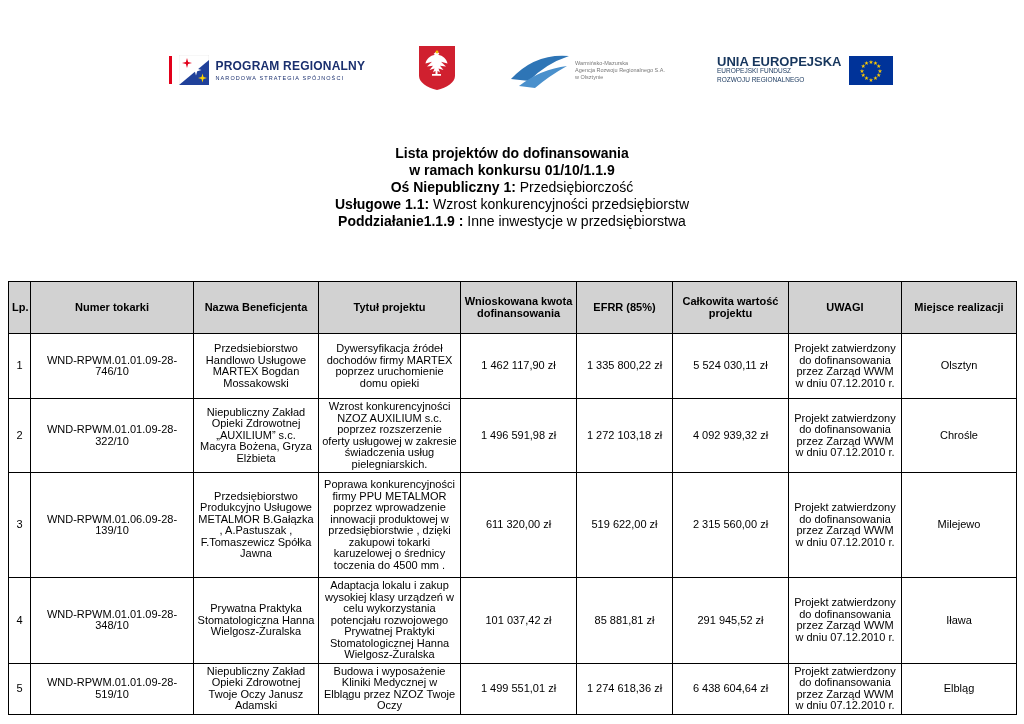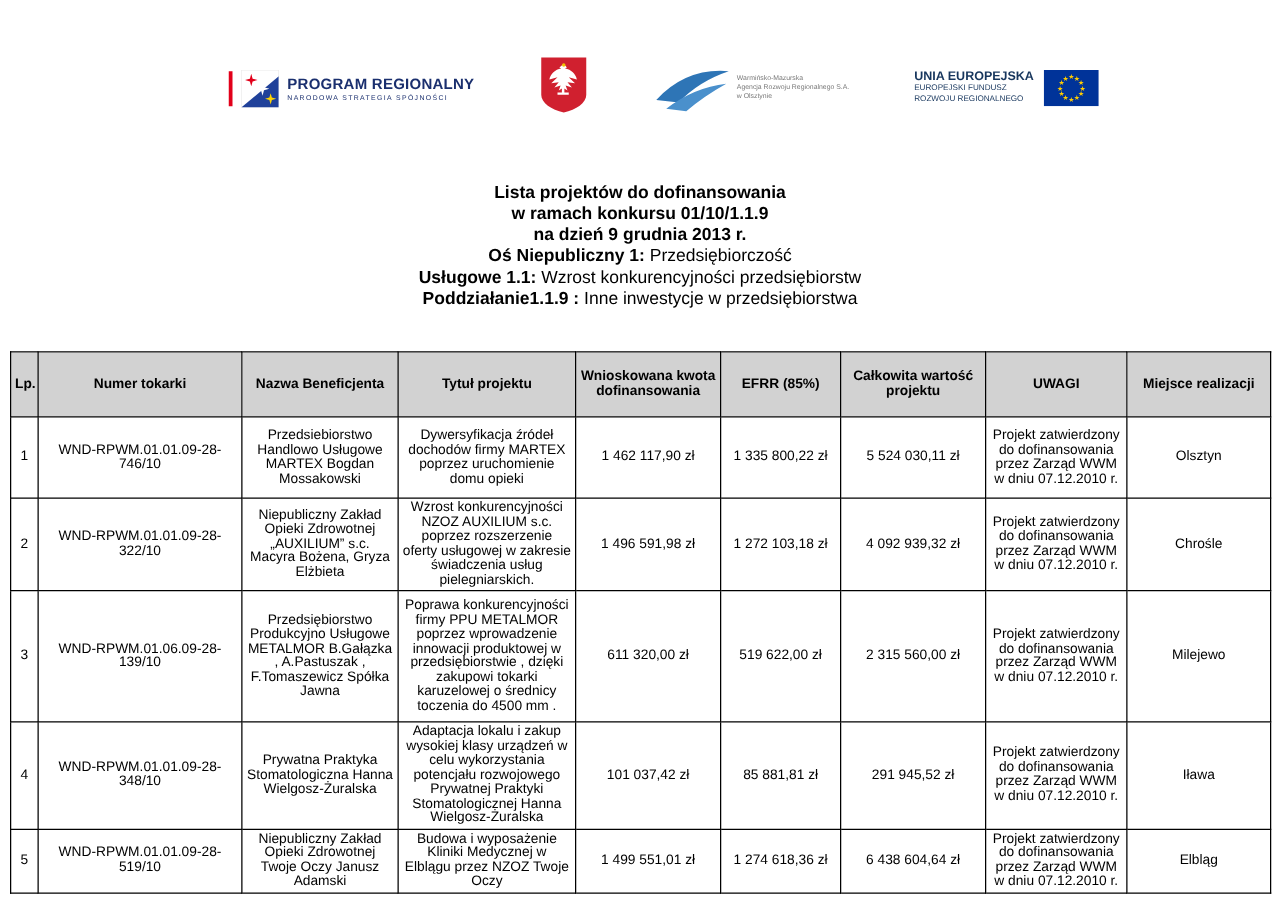--- a/index.html
+++ b/index.html
@@ -11,21 +11,21 @@
   .logo-bar { position:absolute; top:44px; left:0; width:100%; display:flex; justify-content:center; align-items:center; gap:52px;padding-left:38px; }
   .logo-pr { display:flex; align-items:center; gap:7px; }
   .pr-redbar { width:3px; height:28px; background:#e2001a; }
   .pr-text { display:flex; flex-direction:column; justify-content:center; }
   .pr-title { font-size:12px; font-weight:bold; color:#1a2f6e; letter-spacing:.2px; }
   .pr-sub { font-size:5.5px; color:#1a2f6e; letter-spacing:1.1px; margin-top:2px; }
   .logo-wmarr { display:flex; align-items:center; gap:4px; }
   .wmarr-text { display:flex; flex-direction:column; font-size:5.5px; color:#777; line-height:7px; }
   .logo-eu { display:flex; align-items:center; gap:8px; }
   .eu-text { display:flex; flex-direction:column; color:#17365d; line-height:9px; }
-  .eu-l1 { font-size:10px; font-weight:bold; }
+  .eu-l1 { font-size:13px; font-weight:bold; }
   .eu-l2, .eu-l3 { font-size:6.5px; }
 
   
   .title-block { position:absolute; top:145px; left:0; width:100%; text-align:center; font-size:14px; line-height:17px; }
   .bold { font-weight:bold; }
 
   
   .table-wrap { position:absolute; top:281px; left:8px; }
   table { border-collapse:collapse; table-layout:fixed; width:1008px; font-size:11px; line-height:11.5px; }
   th, td { border:1px solid #000; text-align:center; vertical-align:middle; padding:2px 3px; overflow:hidden; }
@@ -99,21 +99,20 @@
         <text x="14.2" y="12" font-size="5.5" fill="#ffcc00" text-anchor="middle">★</text>
         <text x="17.5" y="8.7" font-size="5.5" fill="#ffcc00" text-anchor="middle">★</text>
       </svg>
     </div>
 
   </div>
 
   <div class="title-block">
     <div class="bold">Lista projektów do dofinansowania</div>
     <div class="bold">w ramach konkursu 01/10/1.1.9</div>
-    <div class="bold">na dzień 9 grudnia 2013 r.</div>
     <div><span class="bold">Oś Niepubliczny 1:</span><span> Przedsiębiorczość</span></div>
     <div><span class="bold">Usługowe 1.1:</span><span> Wzrost konkurencyjności przedsiębiorstw</span></div>
     <div><span class="bold">Poddziałanie1.1.9 :</span><span> Inne inwestycje w przedsiębiorstwa</span></div>
   </div>
 
   <div class="table-wrap">
     <table>
       <colgroup>
         <col style="width:22px">
           <col style="width:163px">

